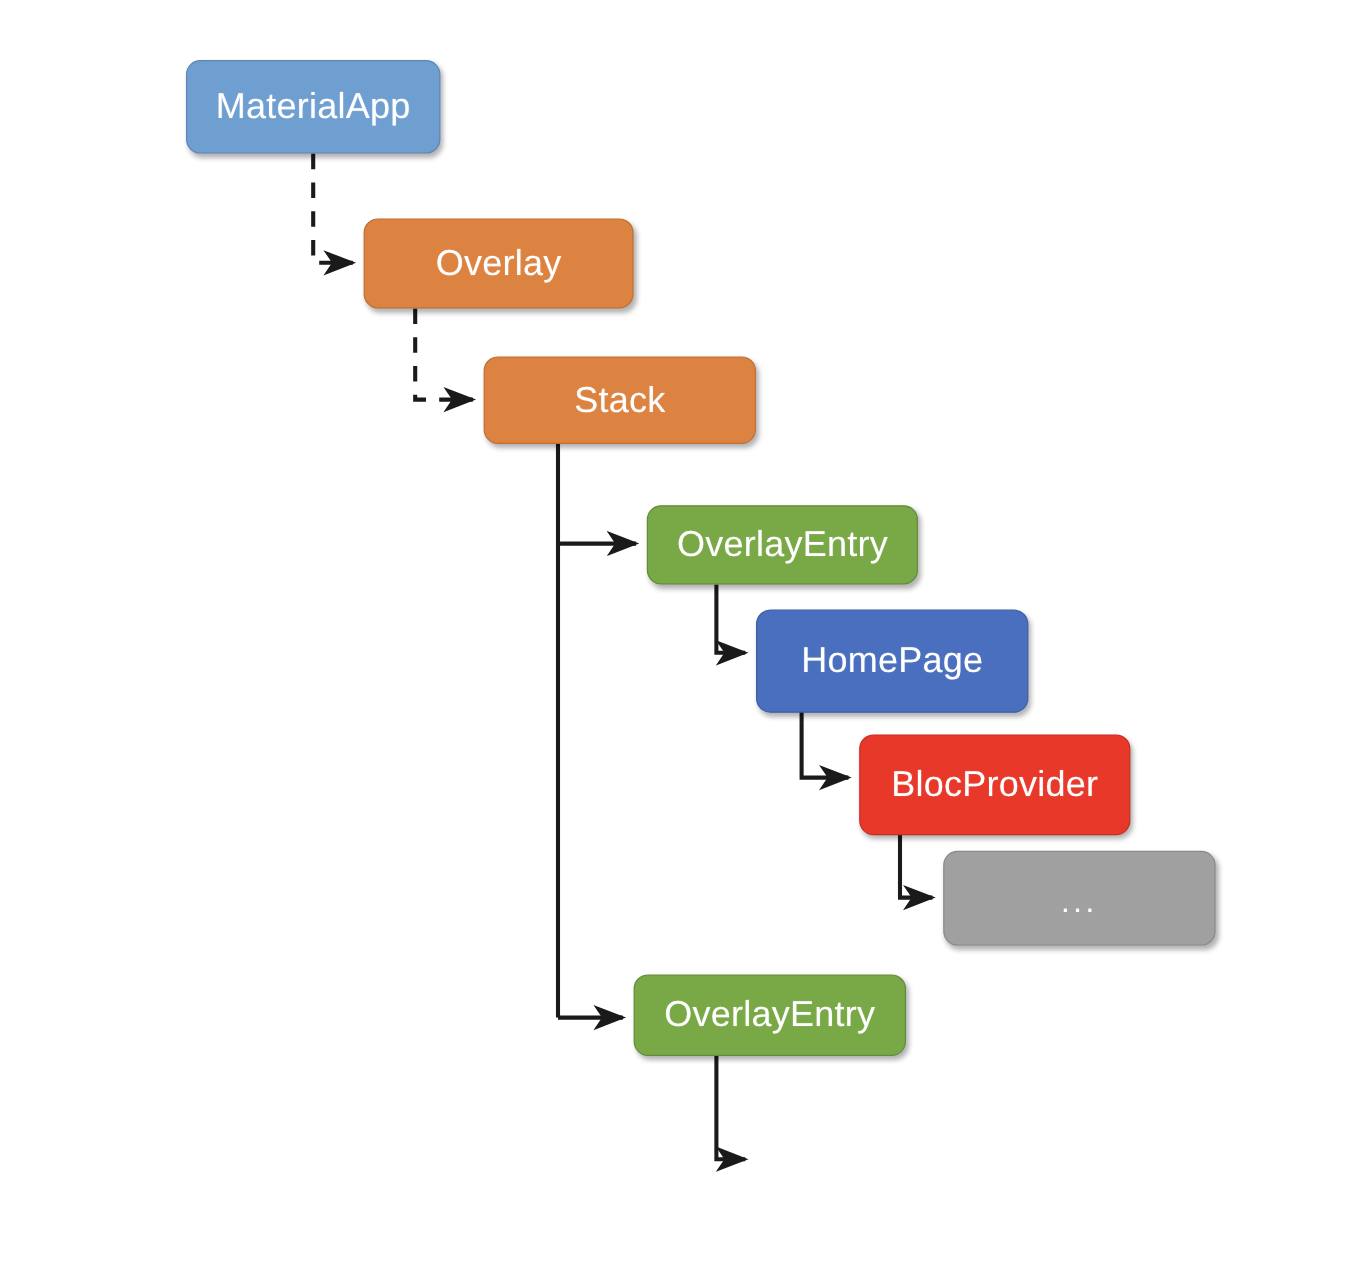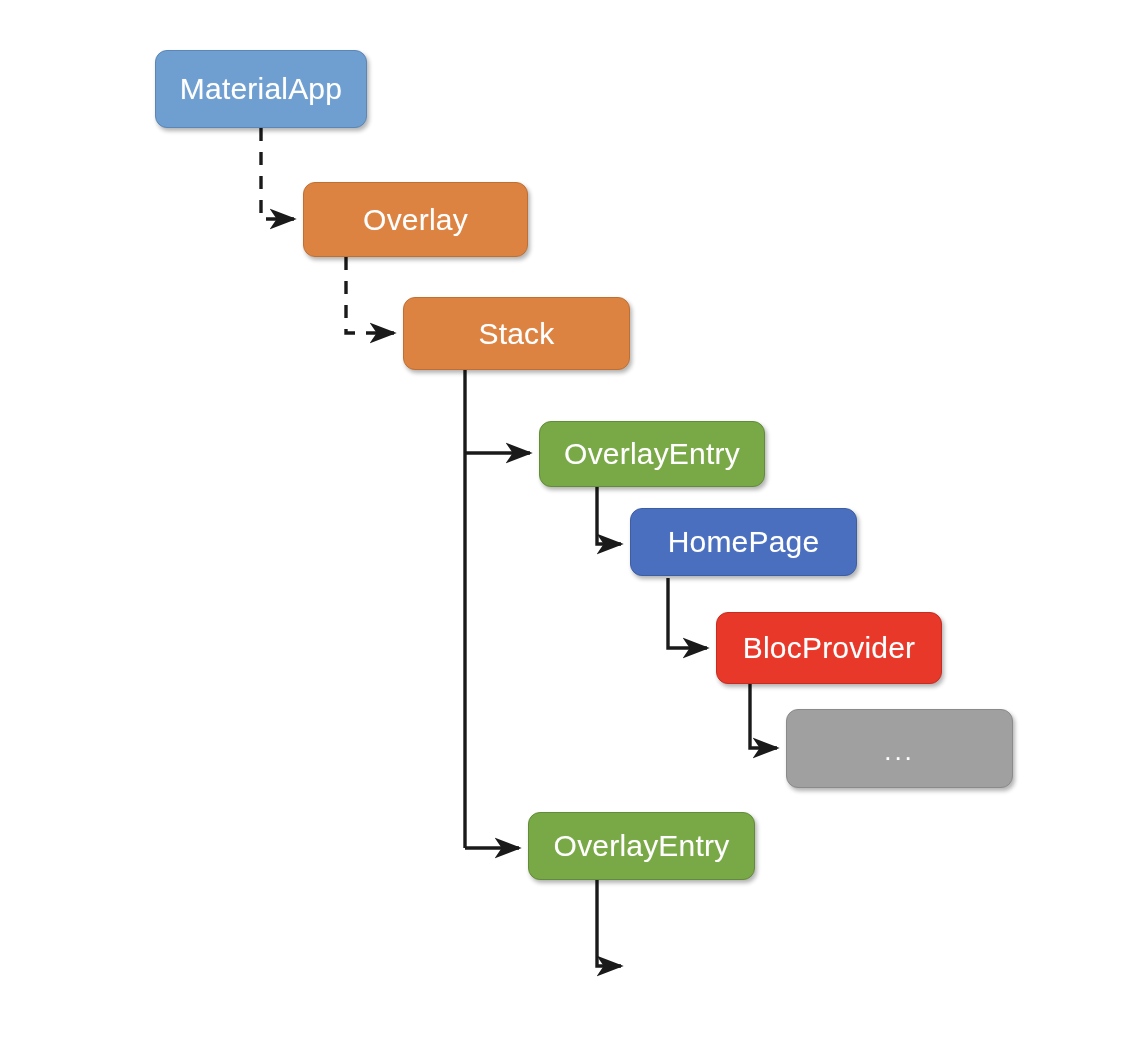--- a/index.html
+++ b/index.html
@@ -91,25 +91,25 @@
   </div>
 
   <div class="node" id="node-stack" style="left:403px; top:297px; width:227px; height:73px; background:#dd8342; border:1.5px solid #c06f33;align-items:center;">
     <span class="node-label">Stack</span>
   </div>
 
   <div class="node" id="node-overlay-entry-1" style="left:539px; top:421px; width:226px; height:66px; background:#79a846; border:1.5px solid #628c39;">
     <span class="node-label">OverlayEntry</span>
   </div>
 
-  <div class="node" id="node-home-page" style="left:630px; top:508px; width:227px; height:68px; background:#4a6fbf; border:1.5px solid #3e5ea3;">
+  <div class="node" id="node-home-page" style="left:630px; top:508px; width:227px; height:86px; background:#4a6fbf; border:1.5px solid #3e5ea3;">
     <span class="node-label">HomePage</span>
   </div>
 
-  <div class="node" id="node-bloc-provider" style="left:716px; top:612px; width:226px; height:72px; background:#e8382a; border:1.5px solid #c62d21;">
+  <div class="node" id="node-bloc-provider" style="left:716px; top:612px; width:226px; height:84px; background:#e8382a; border:1.5px solid #c62d21;">
     <span class="node-label">BlocProvider</span>
   </div>
 
   <div class="node ellipsis" id="node-ellipsis" style="left:786px; top:709px; width:227px; height:79px; background:#a0a0a0; border:1.5px solid #8a8a8a;">
     <span class="node-label">...</span>
   </div>
 
   <div class="node" id="node-overlay-entry-2" style="left:528px; top:812px; width:227px; height:68px; background:#79a846; border:1.5px solid #628c39;">
     <span class="node-label">OverlayEntry</span>
   </div>

